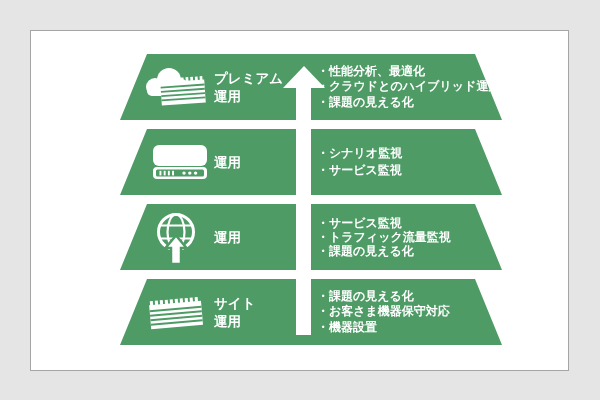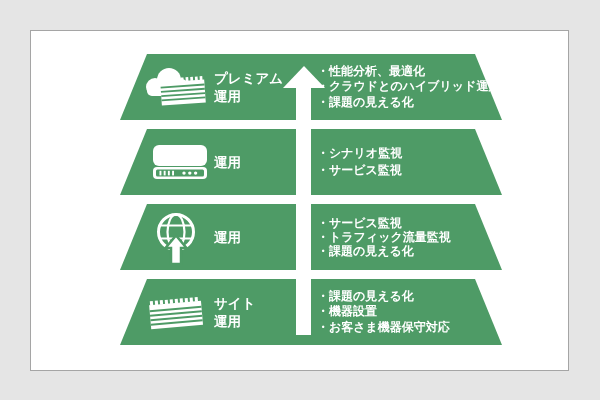--- a/index.html
+++ b/index.html
@@ -167,20 +167,20 @@
           </g>
         </g>
       </svg>
     </span>
     <div class="label">
       <span>サイト</span>
       <span>運用</span>
     </div>
     <div class="bullets lines-3">
       <div>・課題の見える化</div>
+      <div>・お客さま機器保守対応</div>
       <div>・機器設置</div>
-      <div>・お客さま機器保守対応</div>
     </div>
   </div>
 
   <div class="arrow-head"></div>
   <div class="arrow-stem"></div>
 </div>
 
 </body></html>

